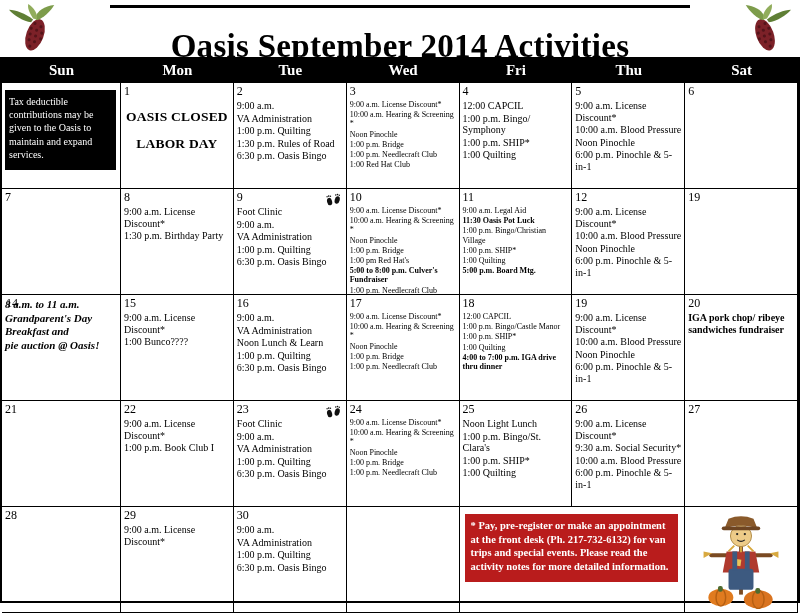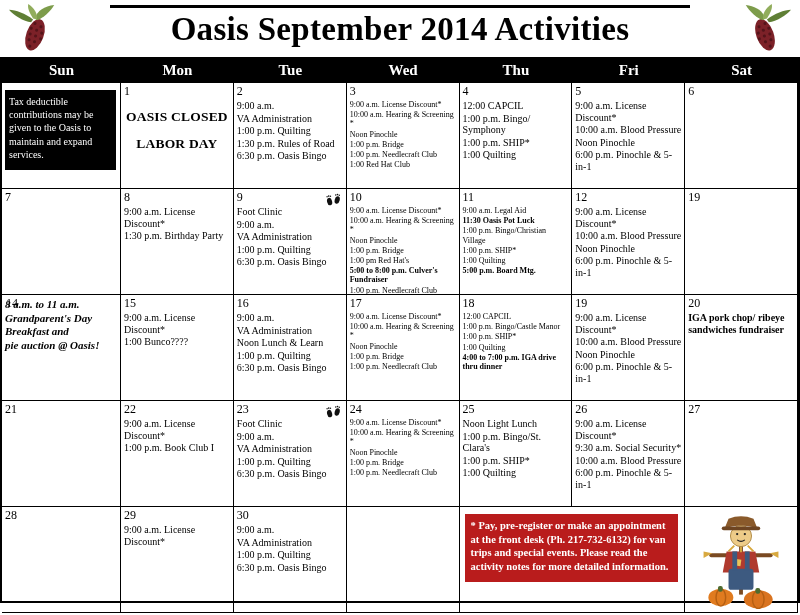--- a/index.html
+++ b/index.html
@@ -3,21 +3,21 @@
 <meta charset="utf-8">
 <style>
   * { margin:0; padding:0; box-sizing:border-box; }
   html,body { background:#fff; }
   .page { position:relative; width:800px; height:615px; background:#fff; color:#000;
           font-family:"Liberation Serif","DejaVu Serif",serif; overflow:hidden; }
 
   
   .header { position:relative; height:57px; }
   .top-rule { position:absolute; top:5px; left:110px; right:110px; border-top:3px solid #000; }
-  .title { text-align:center; font-size:33px; padding-top:11px; letter-spacing:.3px; }
+  .title { text-align:center; font-size:33px; padding-top:28px; letter-spacing:.3px; }
   .corn { position:absolute; top:4px; }
   .corn.left { left:8px; }
   .corn.right { right:8px; transform:scaleX(-1); }
 
   
   .grid-outer { position:absolute; top:57px; left:0; width:800px; bottom:12px;
                 border:2px solid #000; border-top:none; background:#fff; }
   .dow { display:grid; grid-template-columns:119px repeat(6,1fr); height:26px; background:#000; color:#fff; }
   .dow span { font-weight:bold; font-size:15px; text-align:center; line-height:26px; }
   .weeks { display:grid; grid-template-columns:119px repeat(6,1fr); grid-auto-rows:106px; }
@@ -91,22 +91,22 @@
       <path d="M26 15 C22 9 20 4 21 0 C27 4 31 10 30 16 Z" fill="#91ad5c"></path>
     </svg>
   </div>
 
   <div class="grid-outer">
     <div class="dow">
       <span>Sun</span>
       <span>Mon</span>
       <span>Tue</span>
       <span>Wed</span>
+      <span>Fri</span>
       <span>Thu</span>
-      <span>Fri</span>
       <span>Sat</span>
     </div>
     <div class="weeks" id="weeks">
         <div class="cell">
           <div class="notebox">Tax deductible contributions may be given to the Oasis to maintain and expand services.</div>
         </div>
         <div class="cell">
           <span class="num">1</span>
           <div class="hl">OASIS CLOSED</div>
           <div class="hl">LABOR DAY</div>

